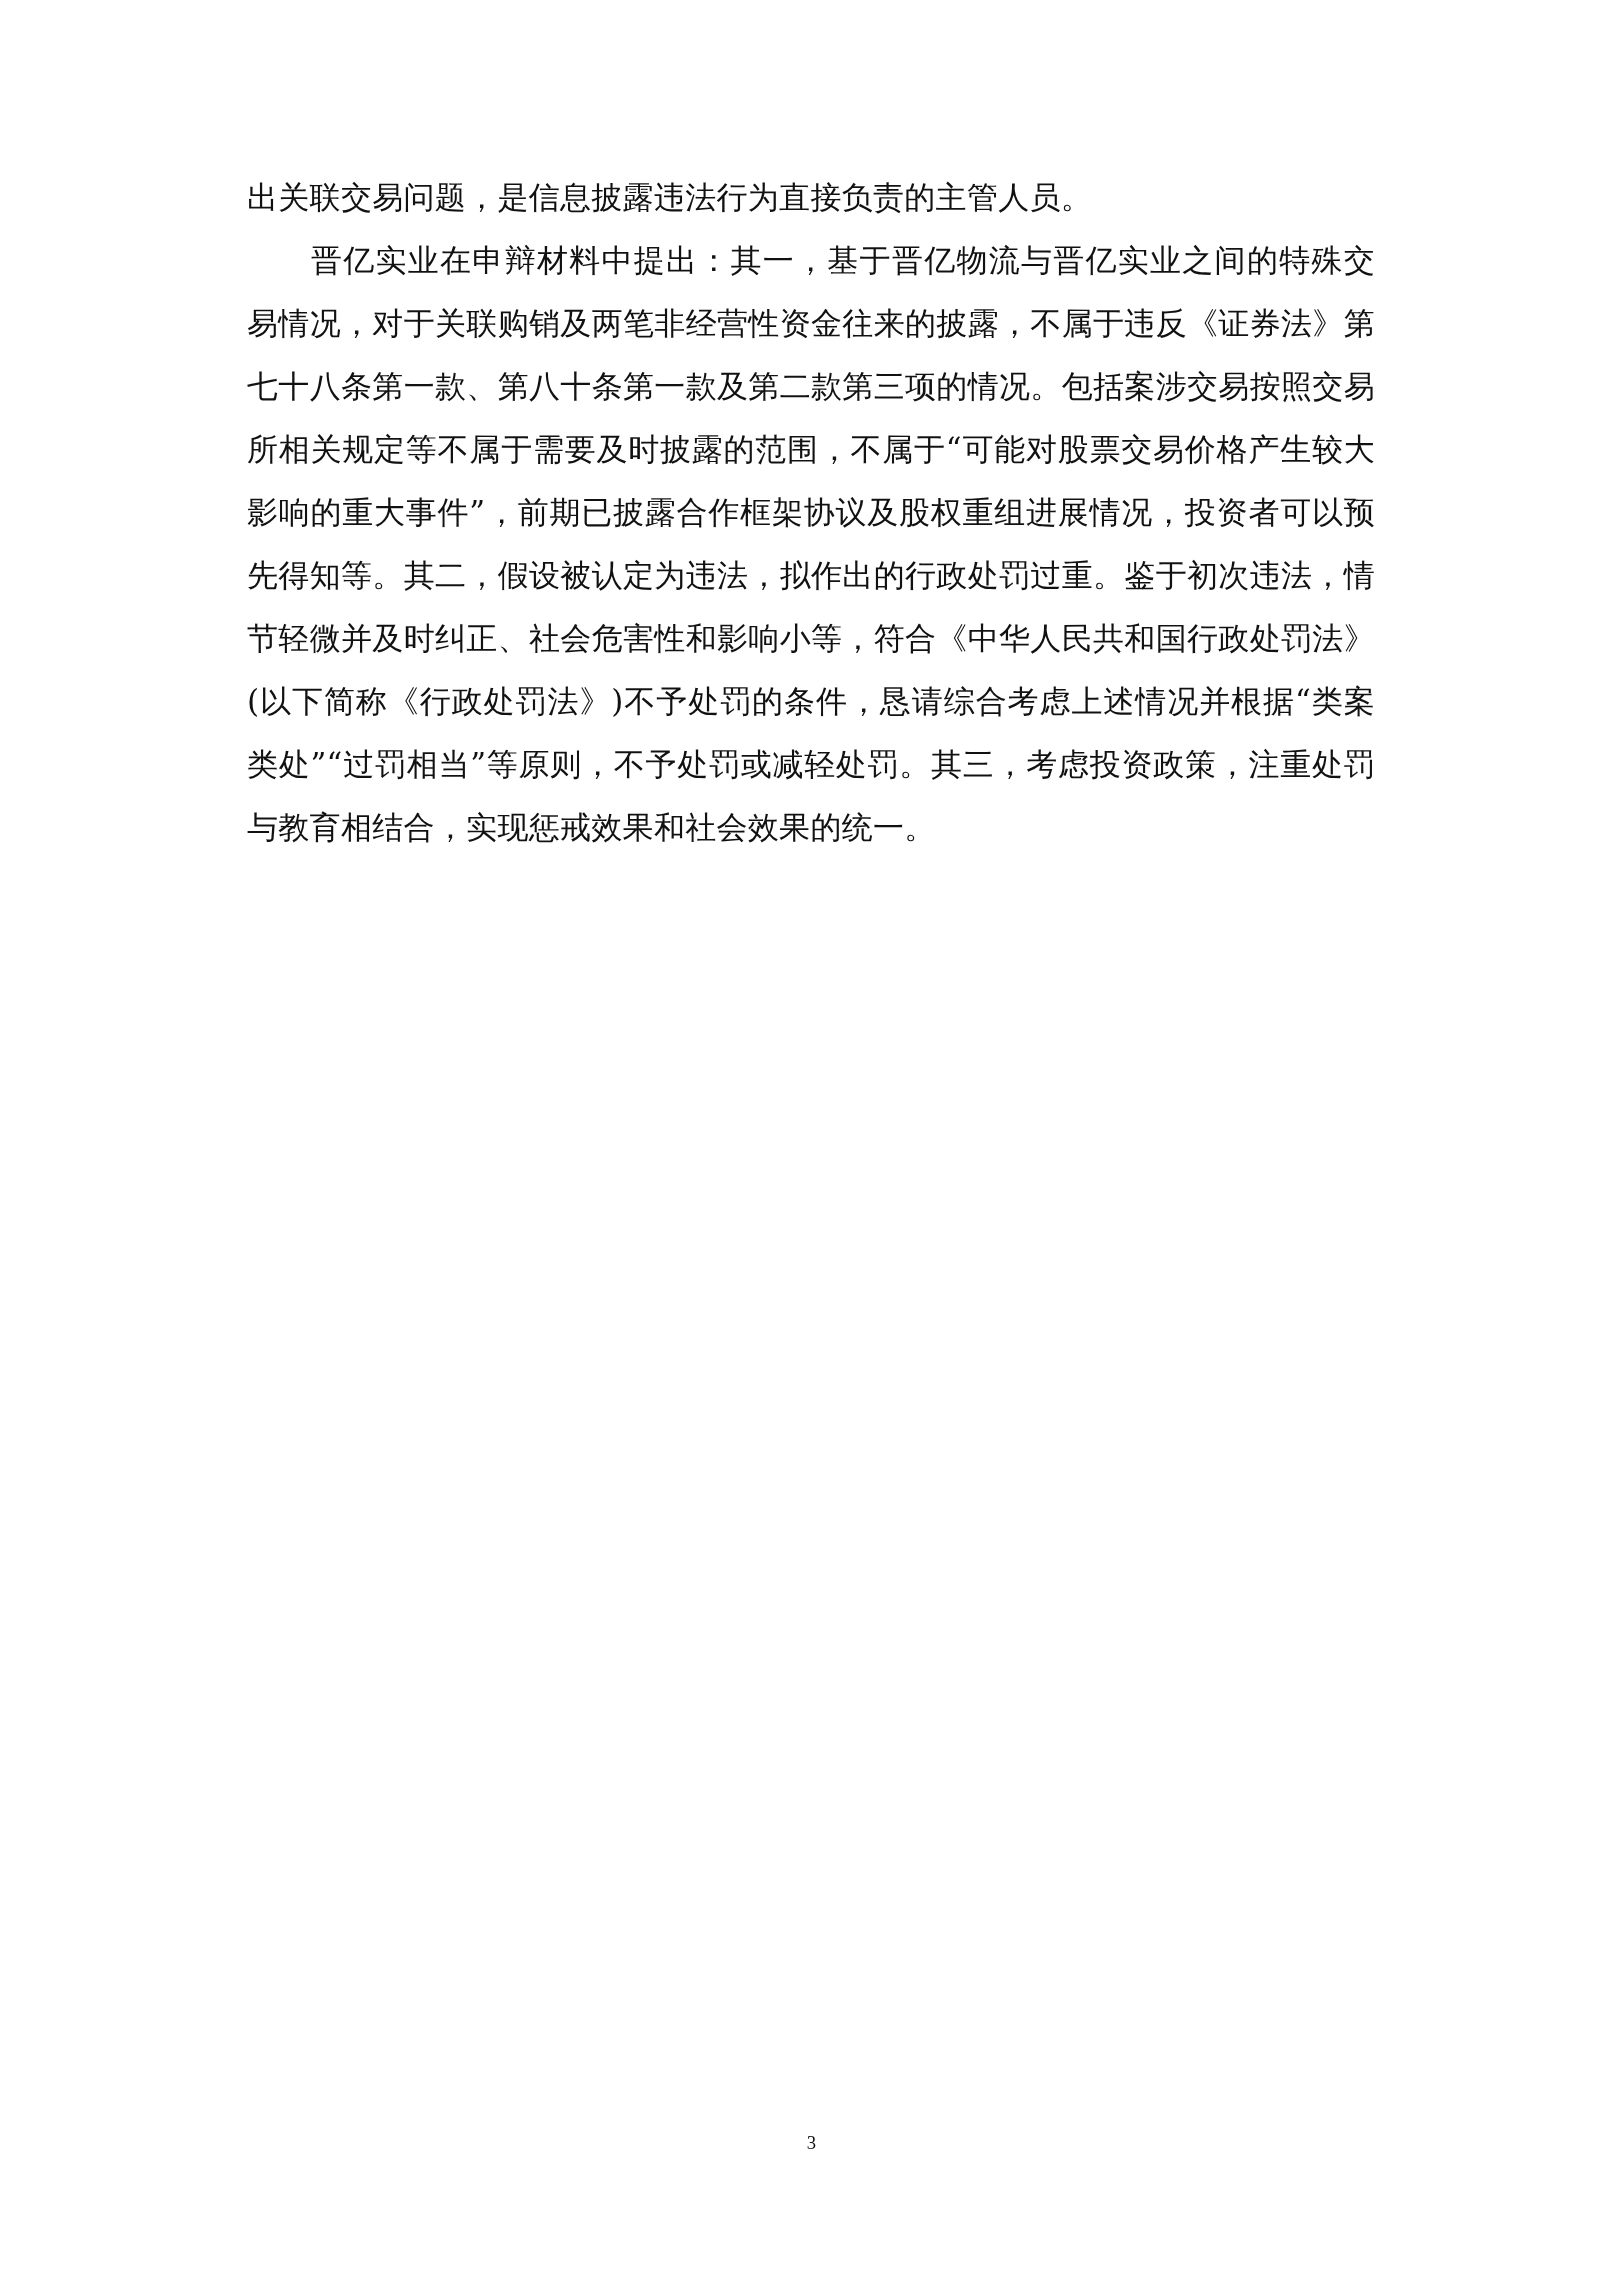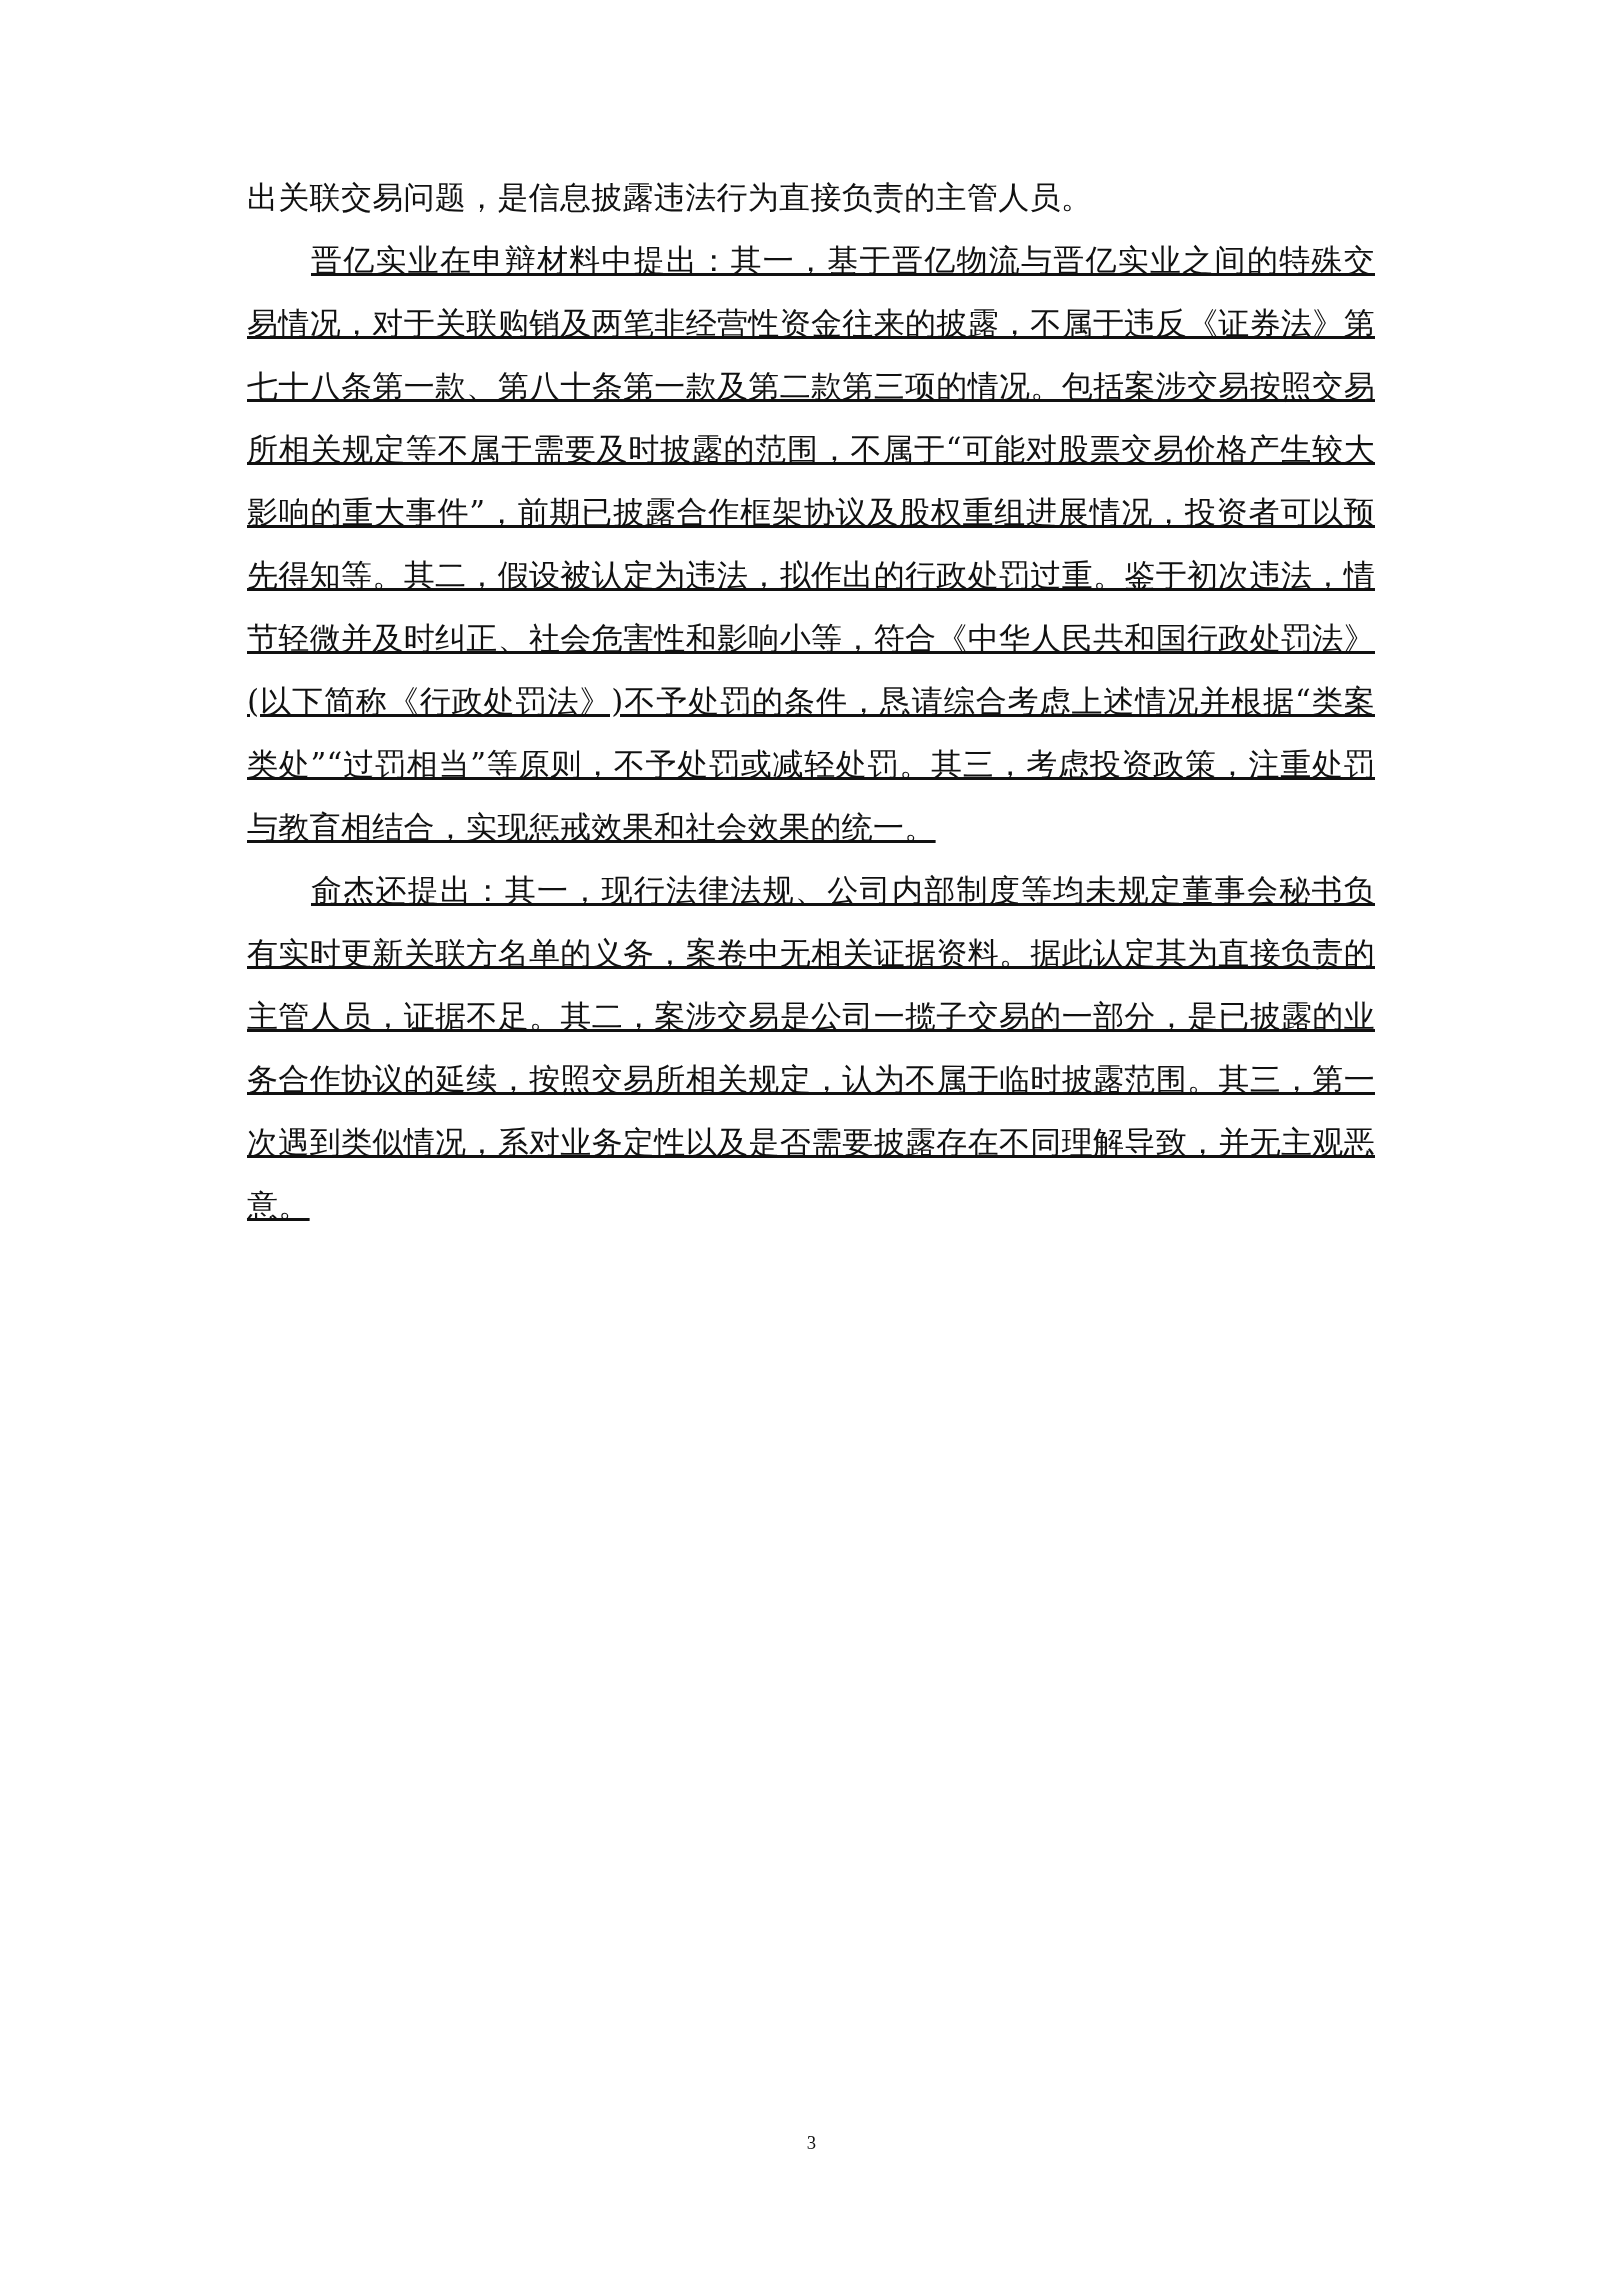--- a/index.html
+++ b/index.html
@@ -33,38 +33,36 @@
     margin: 0;
     font-size: 31px;
     line-height: 63px;
     text-align: justify;
     text-align-last: left;
     letter-spacing: 0.3px;
     word-break: break-all;
   }
   .para.indent {
     text-indent: 64px;
-    text-decoration: underline;
   }
   .page-number {
     position: absolute;
     left: 0;
     width: 1623px;
     top: 2132px;
     text-align: center;
     font-family: "Liberation Serif", "DejaVu Serif", serif;
     font-size: 18.6px;
     line-height: 22px;
     color: #111111;
   }
 </style>
 </head>
 <body>
 
 <div class="page">
   <div class="body-text">
     <p class="para">出关联交易问题，是信息披露违法行为直接负责的主管人员。</p>
     <p class="para indent">晋亿实业在申辩材料中提出：其一，基于晋亿物流与晋亿实业之间的特殊交易情况，对于关联购销及两笔非经营性资金往来的披露，不属于违反《证券法》第七十八条第一款、第八十条第一款及第二款第三项的情况。包括案涉交易按照交易所相关规定等不属于需要及时披露的范围，不属于“可能对股票交易价格产生较大影响的重大事件”，前期已披露合作框架协议及股权重组进展情况，投资者可以预先得知等。其二，假设被认定为违法，拟作出的行政处罚过重。鉴于初次违法，情节轻微并及时纠正、社会危害性和影响小等，符合《中华人民共和国行政处罚法》(以下简称《行政处罚法》)不予处罚的条件，恳请综合考虑上述情况并根据“类案类处”“过罚相当”等原则，不予处罚或减轻处罚。其三，考虑投资政策，注重处罚与教育相结合，实现惩戒效果和社会效果的统一。</p>
-    <p class="para indent">俞杰还提出：其一，现行法律法规、公司内部制度等均未规定董事会秘书负有实时更新关联方名单的义务，案卷中无相关证据资料。据此认定其为直接负责的主管人员，证据不足。其二，案涉交易是公司一揽子交易的一部分，是已披露的业务合作协议的延续，按照交易所相关规定，认为不属于临时披露范围。其三，第一次遇到类似情况，系对业务定性以及是否需要披露存在不同理解导致，并无主观恶意。</p>
   </div>
   <div class="page-number">3</div>
 </div>
 
 
 </body></html>

